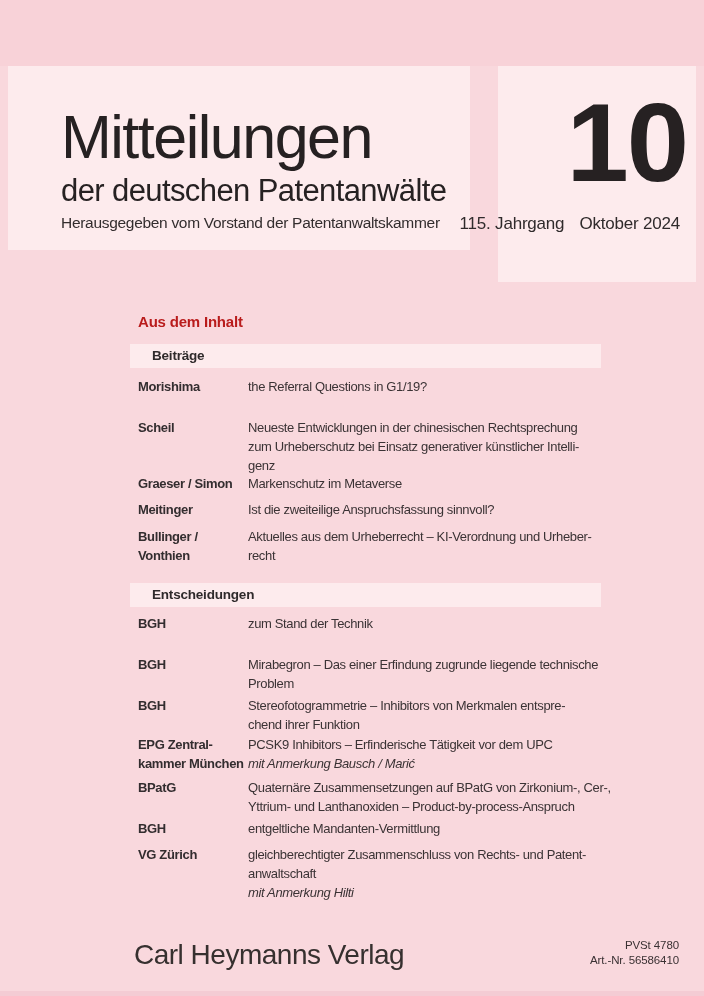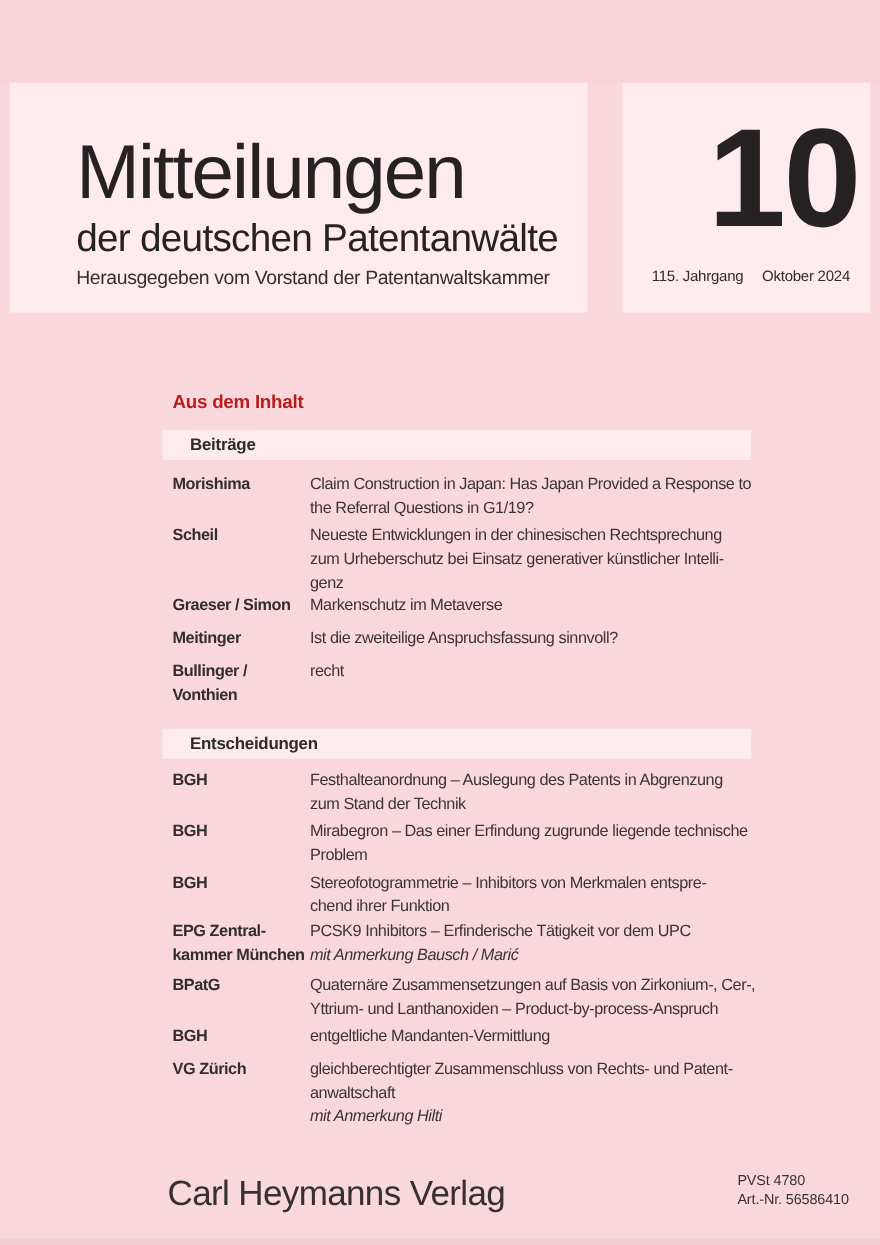--- a/index.html
+++ b/index.html
@@ -17,21 +17,21 @@
   }
   .bottom-strip {
     position:absolute; left:0; bottom:0; width:704px; height:5px;
     background:var(--bottom_strip_bg, #f4ccd4);
   }
   .title-box {
     position:absolute; left:8px; top:66px; width:462px; height:184px;
     background:var(--panel_bg, #fdebed);
   }
   .issue-box {
-    position:absolute; left:498px; top:66px; width:198px; height:184px;
+    position:absolute; left:498px; top:66px; width:198px; height:216px;
     background:var(--panel_bg, #fdebed);
   }
   .journal-title {
     position:absolute; left:53px; top:41px;
     font-size:61px; line-height:1; font-weight:normal; letter-spacing:-1.5px;
     color:var(--ink, #262122); white-space:nowrap;
   }
   .journal-subtitle {
     position:absolute; left:53px; top:109px;
     font-size:31px; line-height:1; font-weight:normal; letter-spacing:-0.6px;
@@ -43,21 +43,21 @@
     color:#332d2e; white-space:nowrap;
   }
   .issue-number {
     position:absolute; right:9px; top:21px;
     font-size:112px; line-height:1; font-weight:bold; letter-spacing:-2px;
     color:var(--ink, #262122);
   }
   .issue-meta {
     position:absolute; right:16px; top:149px;
     display:flex; gap:15px;
-    font-size:12px; line-height:1.1; letter-spacing:-0.2px;
+    font-size:17px; line-height:1.1; letter-spacing:-0.2px;
     color:#2f2a2b; white-space:nowrap;
   }
   .toc-heading {
     position:absolute; left:138px; top:313px;
     font-size:15px; line-height:18px; font-weight:bold; letter-spacing:-0.2px;
     color:#b91c1c;
   }
   .section-band {
     position:absolute; left:130px; width:471px; height:24px;
     background:var(--band_bg, #fdebed);
@@ -81,20 +81,21 @@
     font-size:13px; line-height:19px; letter-spacing:-0.35px; white-space:nowrap;
   }
   .entry .note { font-style:italic; }
   .publisher {
     position:absolute; left:134px; top:940px;
     font-size:28px; line-height:1.1; letter-spacing:-0.5px;
     color:#36302f; white-space:nowrap;
   }
   .print-codes {
     position:absolute; right:25px; top:938px;
+    text-align:right;
     font-size:11.5px; line-height:14.5px; letter-spacing:-0.1px;
     color:#3a3133;
   }
 </style>
 </head>
 <body>
 
 <div class="page">
   <div class="top-band"></div>
 
@@ -116,21 +117,20 @@
 
   <div class="section-band band-beitraege">
     <div class="label">Beiträge</div>
   </div>
 
   <div class="entry" style="top:377px">
     <div class="author">
       <div class="line">Morishima</div>
     </div>
     <div class="titlecol">
-      <div class="line">Claim Construction in Japan: Has Japan Provided a Response to</div>
       <div class="line">the Referral Questions in G1/19?</div>
     </div>
   </div>
 
   <div class="entry" style="top:418px">
     <div class="author">
       <div class="line">Scheil</div>
     </div>
     <div class="titlecol">
       <div class="line">Neueste Entwicklungen in der chinesischen Rechtsprechung</div>
@@ -156,34 +156,34 @@
       <div class="line">Ist die zweiteilige Anspruchsfassung sinnvoll?</div>
     </div>
   </div>
 
   <div class="entry" style="top:527px">
     <div class="author">
       <div class="line">Bullinger /</div>
       <div class="line">Vonthien</div>
     </div>
     <div class="titlecol">
+      <div class="line">Aktuelles aus dem Urheberrecht – KI-Verordnung und Urheber-</div>
       <div class="line">recht</div>
     </div>
   </div>
 
   <div class="section-band band-entscheidungen">
     <div class="label">Entscheidungen</div>
   </div>
 
   <div class="entry" style="top:614px">
     <div class="author">
       <div class="line">BGH</div>
     </div>
     <div class="titlecol">
-      <div class="line">Festhalteanordnung – Auslegung des Patents in Abgrenzung</div>
       <div class="line">zum Stand der Technik</div>
     </div>
   </div>
 
   <div class="entry" style="top:655px">
     <div class="author">
       <div class="line">BGH</div>
     </div>
     <div class="titlecol">
       <div class="line">Mirabegron – Das einer Erfindung zugrunde liegende technische</div>
@@ -210,21 +210,21 @@
       <div class="line">PCSK9 Inhibitors – Erfinderische Tätigkeit vor dem UPC</div>
       <div class="line note">mit Anmerkung Bausch / Marić</div>
     </div>
   </div>
 
   <div class="entry" style="top:778px">
     <div class="author">
       <div class="line">BPatG</div>
     </div>
     <div class="titlecol">
-      <div class="line">Quaternäre Zusammensetzungen auf Basis von Zirkonium-, Cer-,</div>
+      <div class="line">Quaternäre Zusammensetzungen auf BPatG von Zirkonium-, Cer-,</div>
       <div class="line">Yttrium- und Lanthanoxiden – Product-by-process-Anspruch</div>
     </div>
   </div>
 
   <div class="entry" style="top:819px">
     <div class="author">
       <div class="line">BGH</div>
     </div>
     <div class="titlecol">
       <div class="line">entgeltliche Mandanten-Vermittlung</div>

